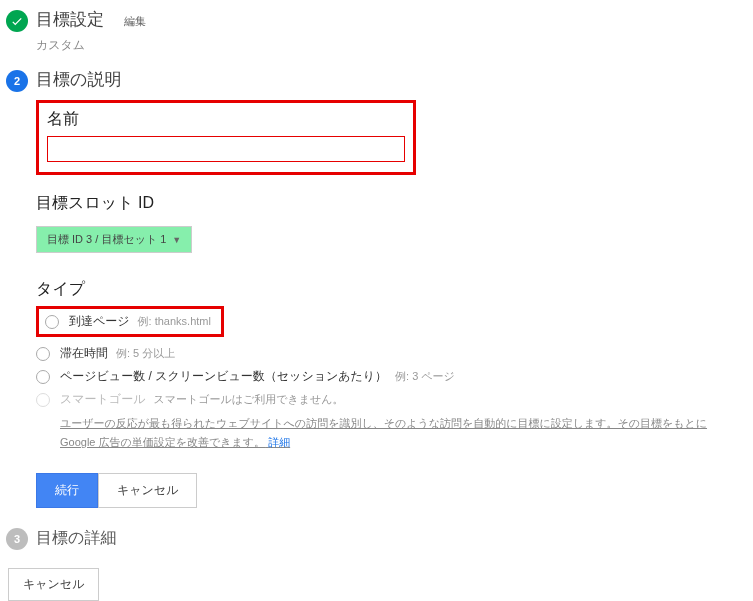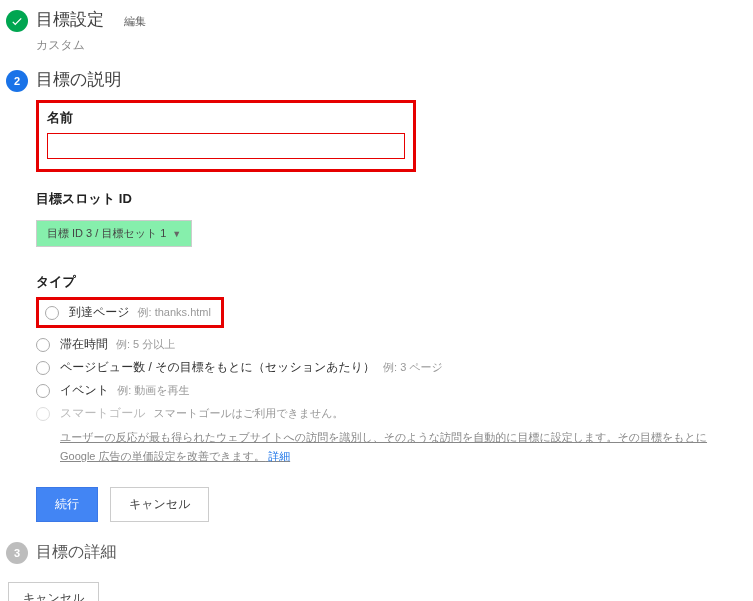--- a/index.html
+++ b/index.html
@@ -20,21 +20,21 @@
     .step-icon.done { background: #00a651; }
     .step-icon.active { background: #1a73e8; color: #fff; font-size: 11px; font-weight: bold; }
     .step-icon.inactive { background: #bdbdbd; color: #fff; font-size: 11px; font-weight: bold; }
     .step-icon.done svg { width: 14px; height: 14px; fill: #fff; }
     .step-header { display: flex; align-items: baseline; gap: 20px; }
     .step-title { font-size: 17px; color: #404040; }
     .step-edit { font-size: 11px; color: #666; cursor: pointer; }
     .step-subtitle { font-size: 12px; color: #888; margin-top: 6px; margin-bottom: 10px; }
     .step-body { flex: 1; }
     .form-block { margin-left: 30px; margin-top: 8px; }
-    .field-label { font-size: 13px; font-weight: bold; color: #222; margin-bottom: 6px; }
+    .field-label { font-size: 16px; font-weight: normal; color: #222; margin-bottom: 6px; }
     .red-box { border: 3px solid #e60000; padding: 6px 8px 10px 8px; margin-bottom: 18px; display: inline-block; }
     .red-box .field-label { margin-top: 0; }
     .text-input {
       width: 358px; height: 26px; border: 1px solid #e60000;
       padding: 2px 6px; font-size: 13px; outline: none;
       background: #fff;
     }
     .slot-section { margin-bottom: 26px; }
     .dropdown {
       display: inline-flex; align-items: center; gap: 6px;
@@ -55,21 +55,21 @@
     .radio-label.disabled { color: #bbb; }
     .radio-example { font-size: 11px; color: #999; margin-left: 8px; }
     .radio-box-red {
       border: 3px solid #e60000; display: inline-flex; align-items: center;
       padding: 4px 10px 4px 6px; margin-bottom: 2px;
     }
     .radio-box-red .radio-row { margin: 0; }
     .type-list { margin-top: 6px; }
     .smart-desc { font-size: 11px; color: #888; margin-left: 24px; margin-top: 4px; line-height: 1.7; max-width: 660px; text-decoration: underline; }
     .smart-desc a { color: #1a73e8; text-decoration: none; }
-    .button-row { margin-top: 20px; margin-bottom: 18px; display: flex; gap: 12px; }
+    .button-row { margin-top: 20px; margin-bottom: 18px; display: flex; gap: 0; }
     .btn {
       padding: 8px 18px; font-size: 12px; border: 1px solid #ccc;
       cursor: pointer; background: #fff; color: #444;
     }
     .btn.primary { background: #4285f4; color: #fff; border-color: #3b78e7; }
     .step3-row { display: flex; align-items: center; margin-top: 2px; }
     .step3-row .step-title { font-size: 16px; color: #555; }
     .bottom-cancel { margin-top: 18px; margin-left: 2px; }
     .bottom-cancel .btn { padding: 7px 14px; font-size: 12px; }
   </style>
@@ -123,27 +123,22 @@
           <span class="radio-example">例: thanks.html</span>
         </div>
       </div>
       <div class="radio-row">
         <span class="radio-circle"></span>
         <span class="radio-label">滞在時間</span>
         <span class="radio-example">例: 5 分以上</span>
       </div>
       <div class="radio-row">
         <span class="radio-circle"></span>
-        <span class="radio-label">ページビュー数 / その目標をもとに（セッションあたり）</span>
+        <span class="radio-label">ページビュー数 / スクリーンビュー数（セッションあたり）</span>
         <span class="radio-example">例: 3 ページ</span>
-      </div>
-      <div class="radio-row">
-        <span class="radio-circle"></span>
-        <span class="radio-label">イベント</span>
-        <span class="radio-example">例: 動画を再生</span>
       </div>
       <div class="radio-row">
         <span class="radio-circle disabled"></span>
         <span class="radio-label disabled">スマートゴール</span>
         <span class="radio-example">スマートゴールはご利用できません。</span>
       </div>
       <div class="smart-desc">
         <span>ユーザーの反応が最も得られたウェブサイトへの訪問を識別し、そのような訪問を自動的に目標に設定します。その目標をもとに Google 広告の単価設定を改善できます。</span>
         <a href="#">詳細</a>
       </div>

